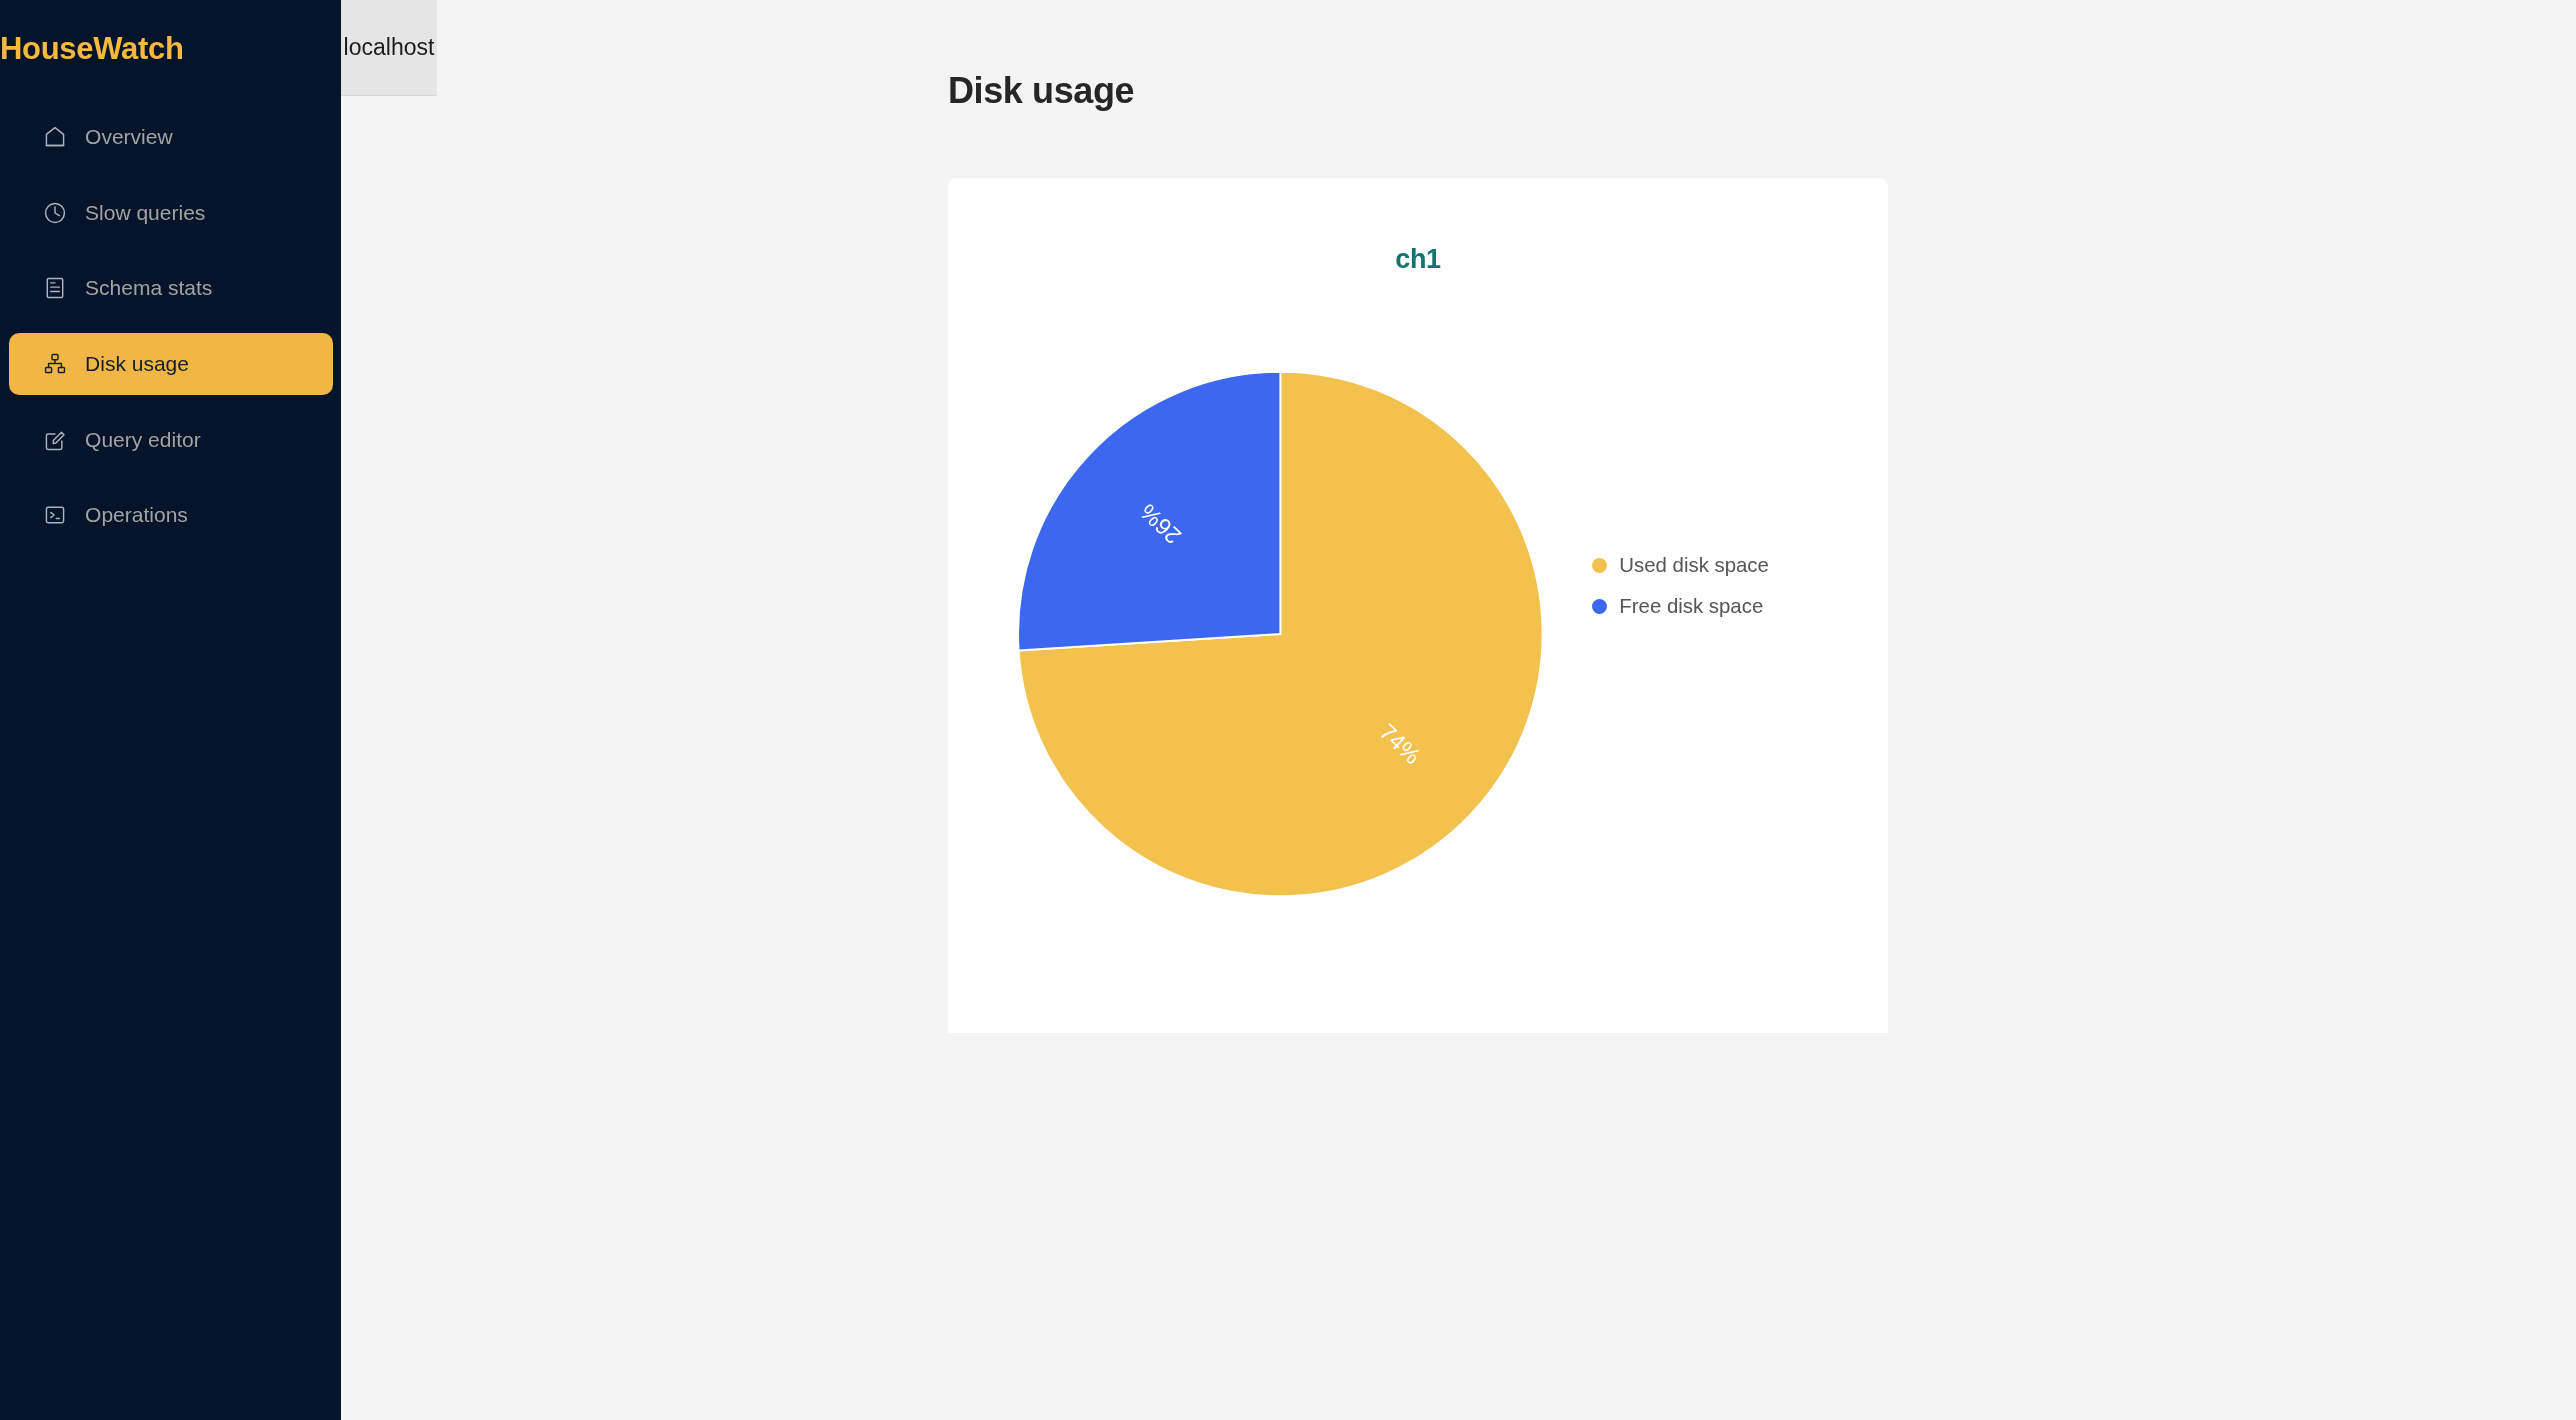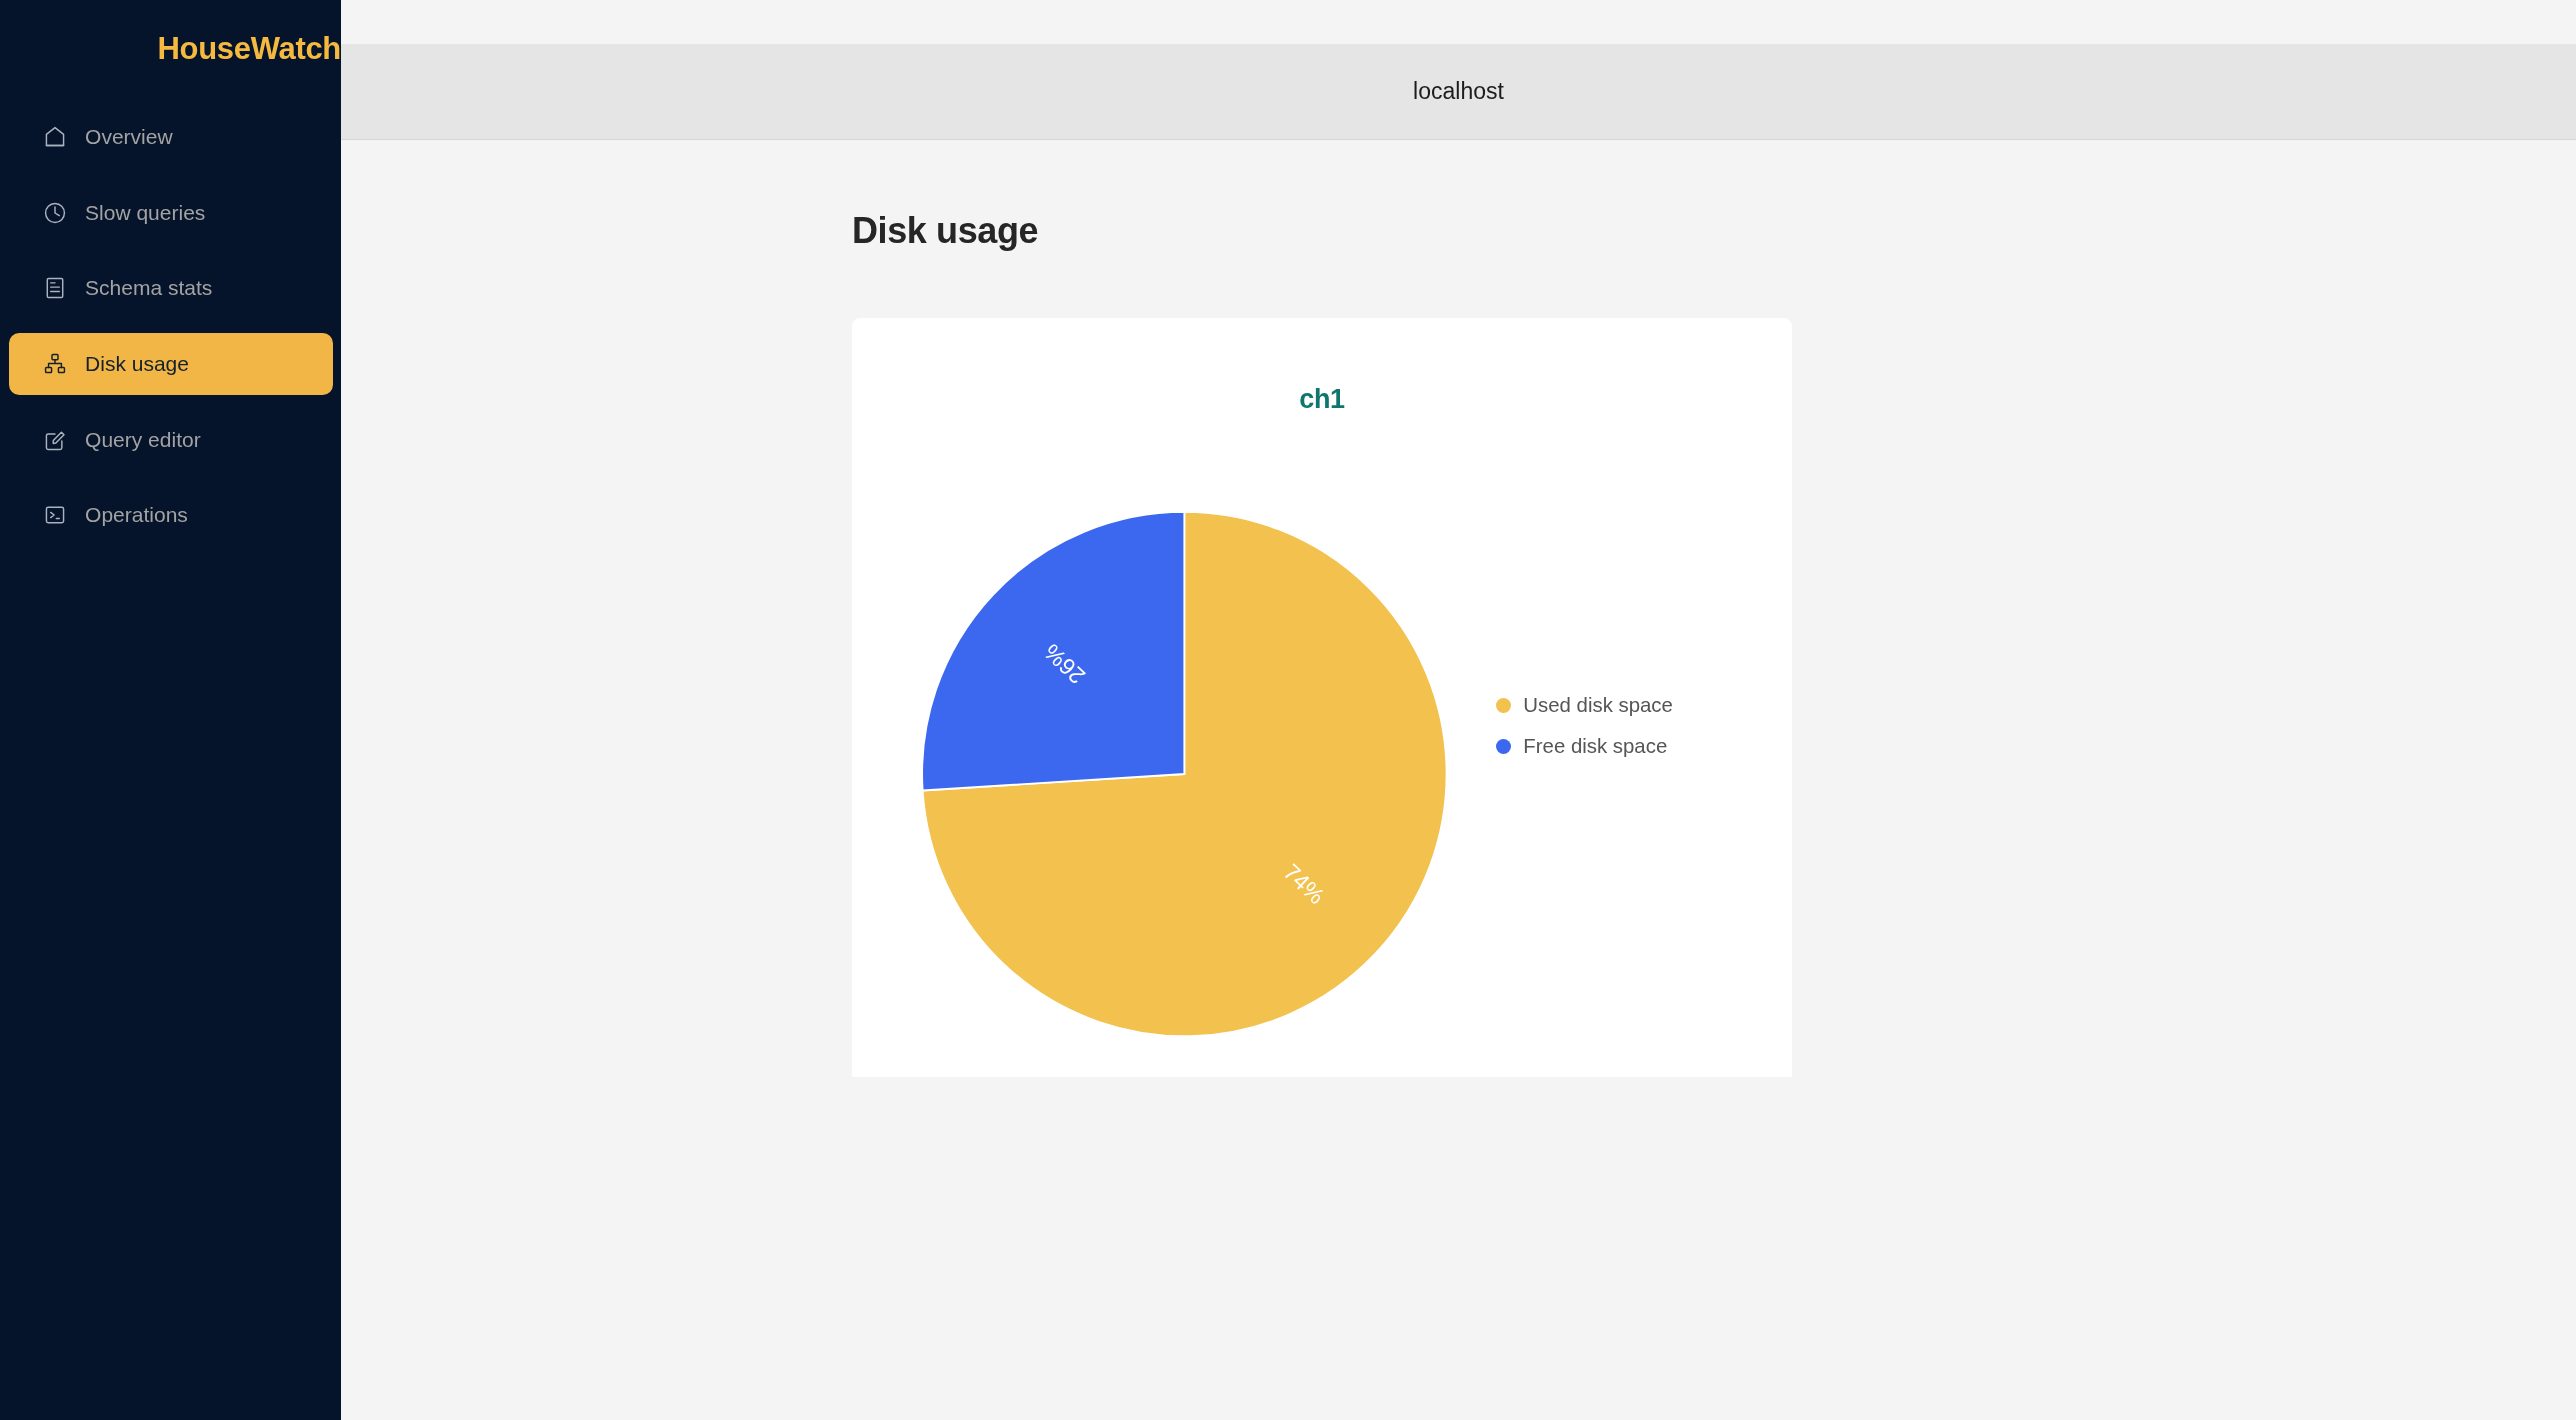--- a/index.html
+++ b/index.html
@@ -17,21 +17,21 @@
     flex: 0 0 341px;
     background: #05142a;
     height: 1421px;
     padding-top: 24px;
     position: relative;
   }
   .brand {
     color: #f5b93f;
     font-size: 31px;
     font-weight: bold;
-    text-align: right;
+    text-align: left;
     letter-spacing: -0.3px;
     padding: 6.8px 0 19px 0;
   }
   .nav { margin-top: 20.4px; padding: 0 8.5px; }
   .nav-item {
     display: flex;
     align-items: center;
     gap: 17px;
     height: 62px;
     padding: 0 0 0 34px;
@@ -45,21 +45,21 @@
   .nav-item .ic { width: 25.6px; height: 25.6px; display: flex; align-items: center; justify-content: center; flex: 0 0 25.6px; }
   .nav-item .ic svg { width: 24px; height: 24px; display: block; }
   .nav-item.active {
     background: #f1b645;
     color: #15202b;
   }
   .nav-item.active .ic svg { stroke: #15202b; }
   .nav-item .ic svg { stroke: #aab3bf; fill: none; stroke-width: 1.7; stroke-linecap: round; stroke-linejoin: round; }
 
   
-  .main { flex: 1 1 auto; height: 1033px; display: flex; flex-direction: column; background: #f4f4f4; margin-top: 44px; }
+  .main { flex: 1 1 auto; height: 1033px; display: flex; background: #f4f4f4; }
   .topbar {
     height: 96px;
     flex: 0 0 96px;
     background: #e5e5e5;
     border-bottom: 0.9px solid #d6d6d6;
     display: flex;
     align-items: center;
     justify-content: center;
     color: #1d1d1d;
     font-size: 23px;

